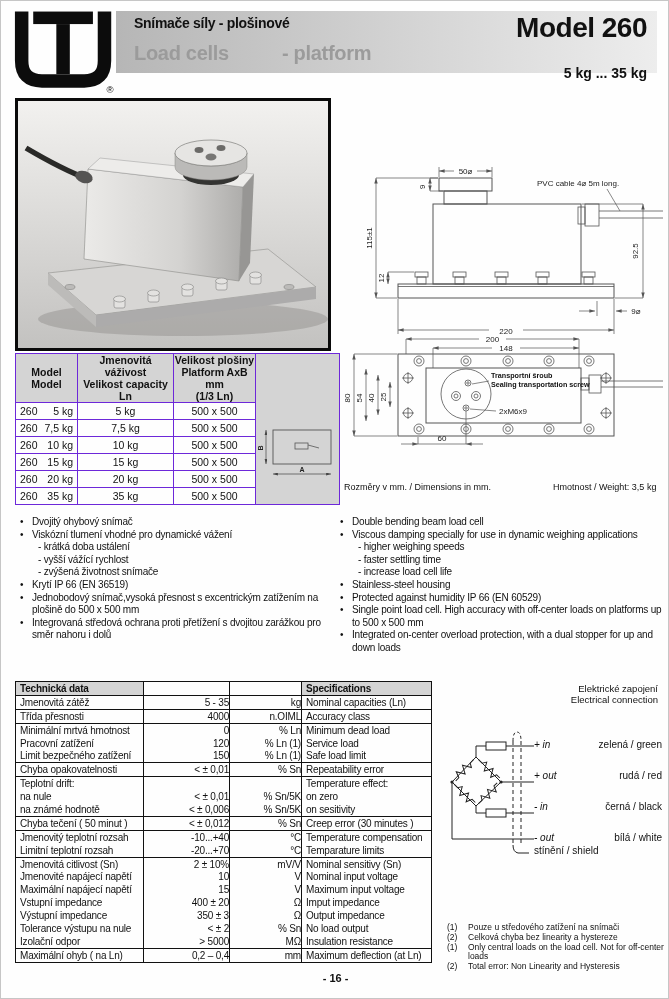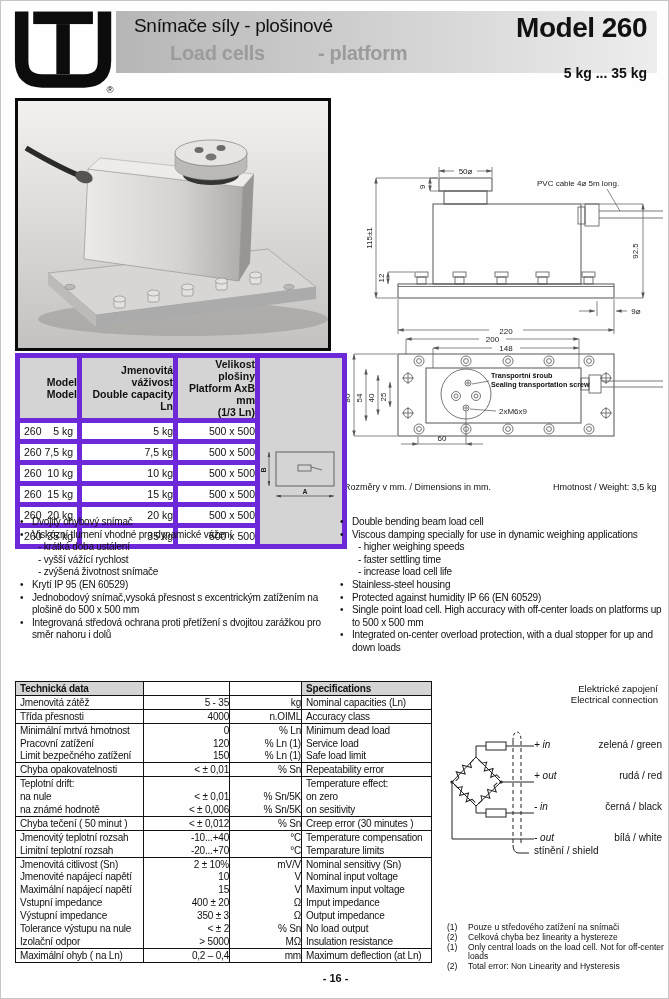--- a/index.html
+++ b/index.html
@@ -3,39 +3,39 @@
 <meta charset="utf-8">
 <style>
   html,body{margin:0;padding:0;background:#e9e9e9;}
   #page{position:relative;width:669px;height:999px;background:#fefefe;margin:0 auto;
         font-family:"Liberation Sans",sans-serif;color:#111;overflow:hidden;
         border:1px solid #c6c6c6;box-sizing:border-box;}
   
   .logo{position:absolute;left:12px;top:6px;}
   .hbar{position:absolute;left:115px;top:10px;width:541px;height:62px;
         background:linear-gradient(90deg,var(--header_gradient_start,#b6b6b6),var(--header_gradient_end,#ededed));}
-  .t-cs{position:absolute;left:18px;top:4px;font-size:19px;font-weight:400;letter-spacing:-0.3px;}
+  .t-cs{position:absolute;left:18px;top:4px;font-size:14px;font-weight:700;letter-spacing:-0.3px;}
   .t-en{position:absolute;left:18px;top:31px;font-size:20px;font-weight:700;color:var(--subtitle_gray,#9b9b9b);letter-spacing:-0.3px;}
-  .t-en .sp1{display:inline-block;width:148px;margin-left:36px;}
+  .t-en .sp1{display:inline-block;width:148px;}
   .model{position:absolute;right:10px;top:1px;font-size:28px;font-weight:700;letter-spacing:-0.5px;}
   .range{position:absolute;right:10px;top:54px;font-size:14px;font-weight:700;}
   
   .photo{position:absolute;left:14px;top:97px;width:310px;height:247px;border:3px solid #0a0a0a;background:#dcdbd9;}
   
   .draw{position:absolute;left:338px;top:150px;}
   .oln{stroke:#555;stroke-width:1;fill:none;}
   .oln2{stroke:#555;stroke-width:.8;fill:none;}
   .dim{stroke:#555;stroke-width:.7;fill:none;}
   .dtxt{font:8px "Liberation Sans",sans-serif;fill:#222;}
   .dbold{font:bold 7.2px "Liberation Sans",sans-serif;fill:#111;}
   .dcap{font:9px "Liberation Sans",sans-serif;fill:#111;}
   
   .mt{position:absolute;left:14px;top:352px;border-collapse:collapse;table-layout:fixed;
       font-size:10.5px;text-align:center;border:1.6px solid #111;}
-  .mt td{border:5px solid #6d28d9;padding:0;height:16px;line-height:12px;text-align:right;}
+  .mt td{border:1px solid #6d28d9;padding:0;height:16px;line-height:12px;}
   .mt tr.hd td{background:var(--table_header_bg,#d4d4d4);font-weight:700;height:46px;}
   .mt td.skc{background:#fff;}
   .mcell{display:flex;justify-content:space-between;padding:0 4px;}
   
   .feats{position:absolute;font-size:10px;line-height:12.6px;letter-spacing:-0.2px;}
   .f-cs{left:18px;top:515px;width:316px;}
   .f-en{left:338px;top:515px;width:330px;}
   .feat{position:relative;padding-left:13px;}
   .feat::before{content:"\2022";position:absolute;left:1px;}
   .feat.sub{padding-left:19px;}
@@ -313,21 +313,21 @@
         <col style="width:84px">
       </colgroup>
     <tbody>
         <tr class="hd">
       <td>
         <div>Model</div>
             <div>Model</div>
       </td>
       <td>
         <div>Jmenovitá váživost</div>
-            <div>Double capacity</div>
+            <div>Velikost capacity</div>
             <div>Ln</div>
       </td>
       <td>
         <div>Velikost plošiny</div>
             <div>Platform AxB mm</div>
             <div>(1/3 Ln)</div>
       </td>
       <td class="skc" rowspan="7">
         <svg width="82" height="112" viewBox="0 0 82 112">
           <defs>
@@ -412,21 +412,21 @@
     </tr>
   </tbody>
     </table>
 
   <div class="feats f-cs">
     <div class="feat">Dvojitý ohybový snímač</div>
     <div class="feat">Viskózní tlumení vhodné pro dynamické vážení</div>
     <div class="feat sub">- krátká doba ustálení</div>
     <div class="feat sub">- vyšší vážící rychlost</div>
     <div class="feat sub">- zvýšená  životnost snímače</div>
-    <div class="feat">Krytí IP 95 (EN 60529)</div>
+    <div class="feat">Krytí IP 66 (EN 36519)</div>
     <div class="feat">Jednobodový snímač,vysoká přesnost s excentrickým zatížením na plošině do 500 x 500 mm</div>
     <div class="feat">Integrovaná středová ochrana proti přetížení s dvojitou zarážkou pro směr nahoru i dolů</div>
   </div>
   <div class="feats f-en">
     <div class="feat">Double bending beam load cell</div>
     <div class="feat">Viscous damping specially for use in dynamic weighing applications</div>
     <div class="feat sub">- higher weighing speeds</div>
     <div class="feat sub">- faster settling time</div>
     <div class="feat sub">- increase load cell life</div>
     <div class="feat">Stainless-steel housing</div>

